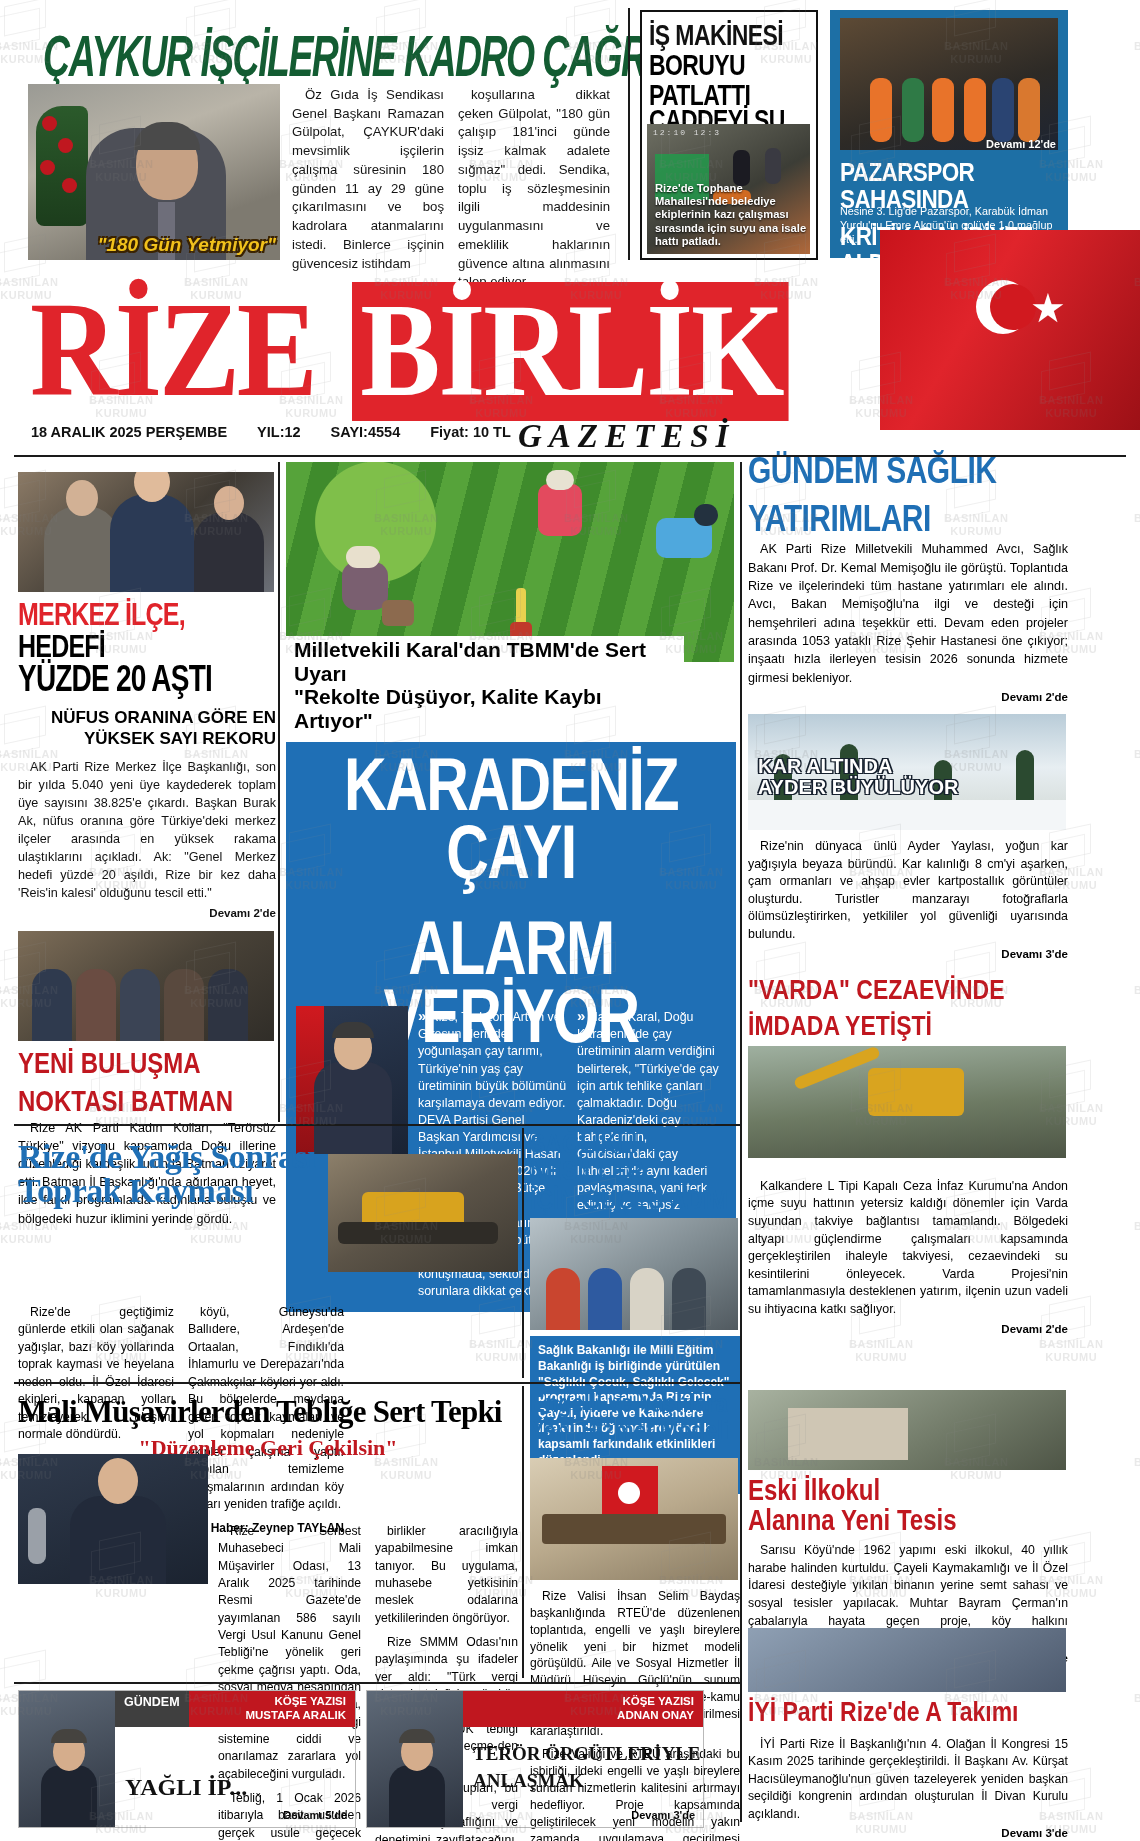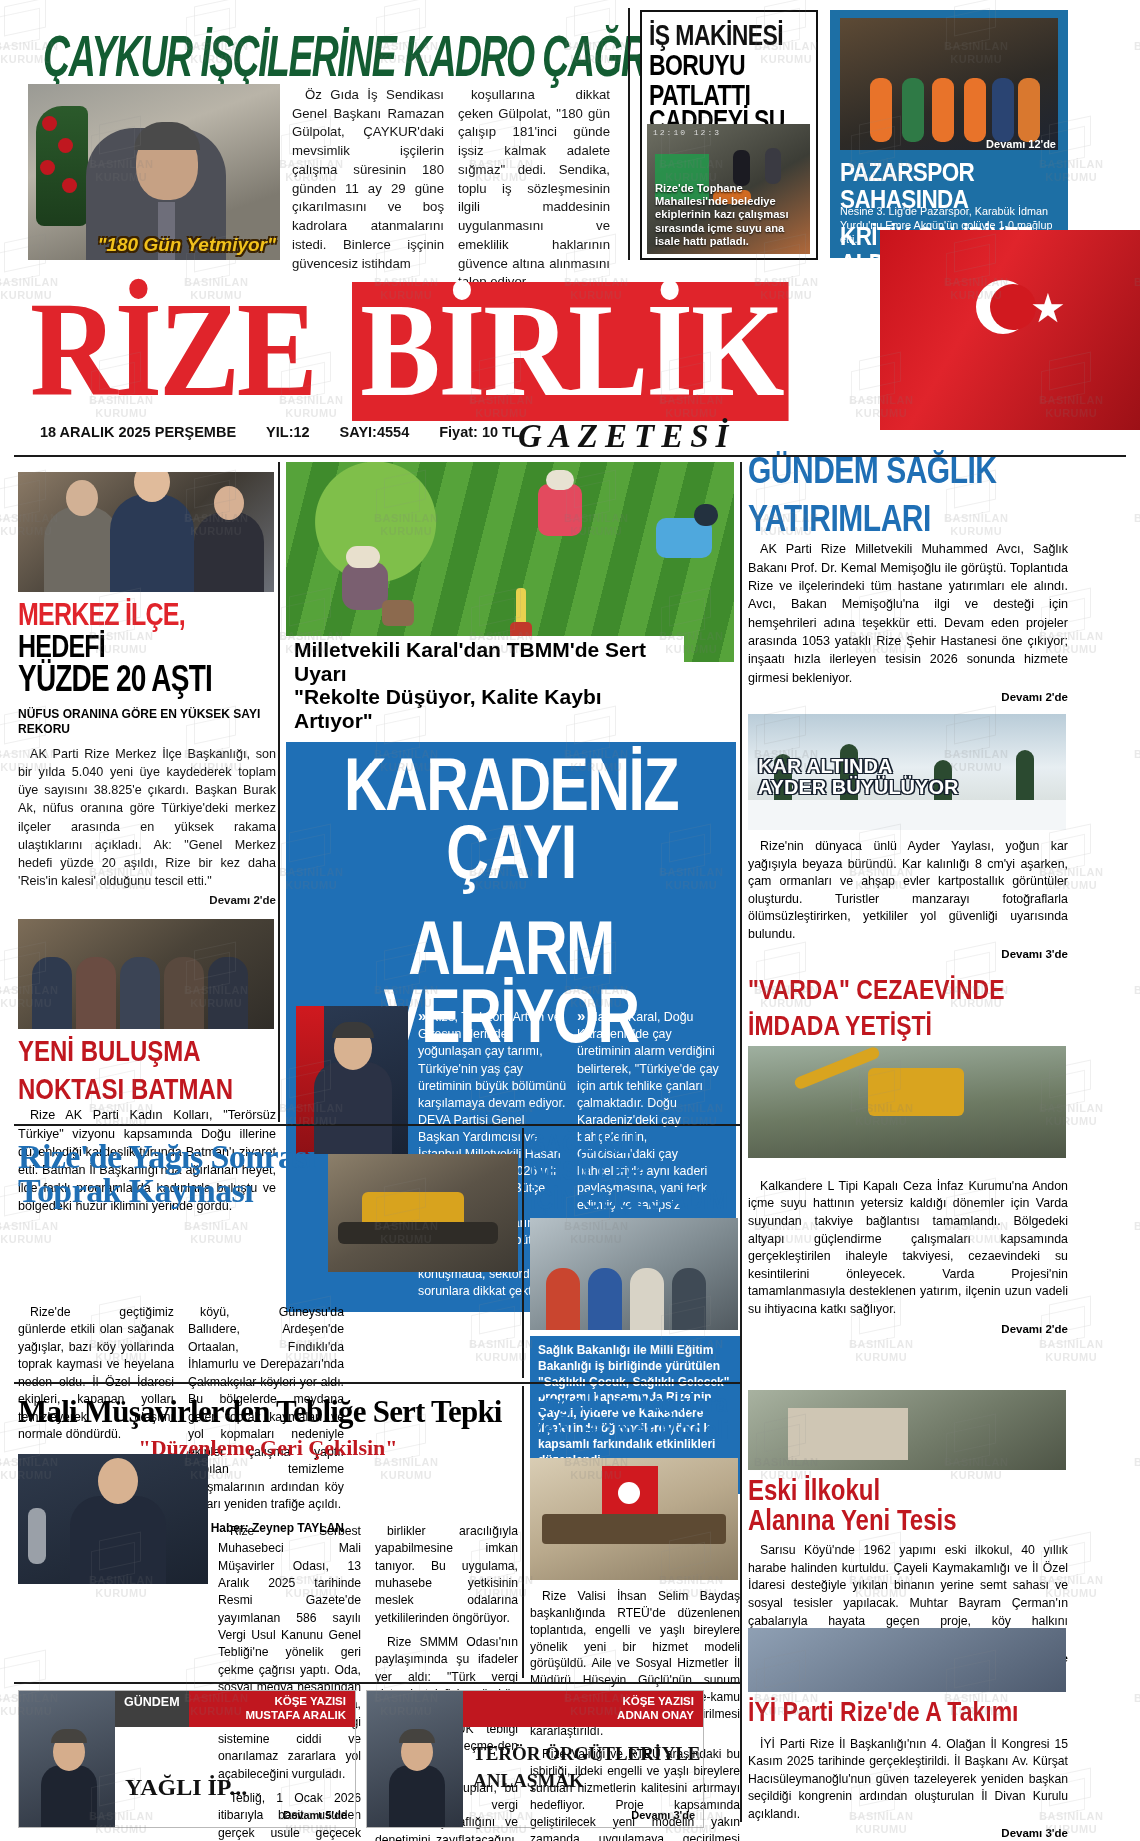--- a/index.html
+++ b/index.html
@@ -97,21 +97,21 @@
     font-size:118px; line-height:1; letter-spacing:-3px;
     transform:scaleY(1.15) scaleX(1.03); transform-origin:left top;
   }
   .mh-birlik {
     position:absolute; left:352px; top:10px; background:#e0242b; color:#fff;
     font-family:"Liberation Serif", serif; font-weight:bold;
     font-size:118px; line-height:1.04; letter-spacing:-2px; padding:0 6px 0 8px;
     transform:scaleY(1.13) scaleX(1.02); transform-origin:left top;
   }
   .mh-dateline {
-    position:absolute; left:40px; top:152px; font-size:14.5px; font-weight:bold; color:#111;
+    position:absolute; left:31px; top:152px; font-size:14.5px; font-weight:bold; color:#111;
     display:flex; gap:30px; align-items:baseline;
   }
   .mh-gazetesi {
     position:absolute; left:518px; top:146px;
     font-family:"Liberation Serif", serif; font-weight:bold; font-style:italic; color:#111;
     font-size:33px; letter-spacing:7px;
   }
   .mh-flag {
     position:absolute; left:880px; top:-42px; width:260px; height:200px;
     background:linear-gradient(120deg,#c8131b 0%,#e0242b 38%,#9c1016 100%);
@@ -126,21 +126,21 @@
   .lc-photo { width:256px; height:120px; background:linear-gradient(140deg,#8b7a66,#3f3a33 55%,#6b6f77); position:relative; overflow:hidden; }
   .lc-photo .f1{position:absolute;left:26px;bottom:0;width:76px;height:86px;background:#6e6a62;border-radius:34px 34px 0 0;}
   .lc-photo .f2{position:absolute;left:92px;bottom:0;width:84px;height:98px;background:#2b3a55;border-radius:36px 36px 0 0;}
   .lc-photo .f3{position:absolute;left:176px;bottom:0;width:70px;height:80px;background:#2e2f38;border-radius:30px 30px 0 0;}
   .lc-photo .h1{position:absolute;left:48px;bottom:76px;width:32px;height:36px;background:#d2b195;border-radius:50%;}
   .lc-photo .h2{position:absolute;left:116px;bottom:90px;width:36px;height:40px;background:#e0bb9b;border-radius:50%;}
   .lc-photo .h3{position:absolute;left:196px;bottom:72px;width:30px;height:34px;background:#d6b093;border-radius:50%;}
   .lc-title1 { margin-top:7px; font-weight:bold; font-size:25px; line-height:1.0; letter-spacing:-.8px; transform:scaleY(1.26); transform-origin:left top; }
   .lc-title1 em { color:#e0242b; font-style:normal; }
   .lc-title2 { margin-top:12px; font-weight:bold; font-size:28px; line-height:1.0; letter-spacing:-.8px; transform:scaleY(1.3); transform-origin:left top; }
-  .lc-kicker { margin-top:18px; text-align:left; font-weight:bold; font-size:12px; line-height:1.25; }
+  .lc-kicker { margin-top:18px; text-align:right; font-weight:bold; font-size:17px; line-height:1.25; }
   .lc-body { margin-top:8px; font-size:12.6px; line-height:1.44; text-align:justify; color:#111; }
   .lc-body p { text-indent:12px; }
 
   .lc2-photo { margin-top:10px; width:256px; height:110px; background:linear-gradient(145deg,#7d6d58,#4a4338 50%,#302d28); position:relative; overflow:hidden; }
   .lc2-photo .g{position:absolute;bottom:0;width:40px;height:72px;border-radius:18px 18px 0 0;}
   .lc2-photo .g:nth-child(1){left:14px;background:#2f3a4e;}
   .lc2-photo .g:nth-child(2){left:58px;background:#6a4c42;}
   .lc2-photo .g:nth-child(3){left:102px;background:#3b4455;}
   .lc2-photo .g:nth-child(4){left:146px;background:#59493e;}
   .lc2-photo .g:nth-child(5){left:190px;background:#2e3442;}
@@ -328,21 +328,21 @@
     <div class="story-is" style="position:absolute;left:640px;top:10px;width:178px;height:250px;border:2.5px solid #111;background:#fff;">
       <div class="iş-head" style="font-weight:bold;font-size:23px;line-height:1;padding:7px 0 0 7px;letter-spacing:-.6px;transform:scaleY(1.28);transform-origin:left top;">İŞ MAKİNESİ</div>
       <div style="font-weight:bold;font-size:23px;line-height:1;padding:0 0 0 7px;letter-spacing:-.6px;transform:scaleY(1.28);transform-origin:left top;margin-top:9px;">BORUYU PATLATTI</div>
       <div style="font-weight:bold;font-size:23px;line-height:1;padding:0 0 0 7px;letter-spacing:-.6px;transform:scaleY(1.28);transform-origin:left top;margin-top:9px;">CADDEYİ SU BASTI</div>
       <div class="iş-photo" style="top:112px;height:130px;">
         <div class="ts">12:10 12:3</div>
         <div class="green"></div>
         <div class="p1"></div>
         <div class="p2"></div>
         <div class="orange"></div>
-        <div class="iş-cap">Rize'de Tophane Mahallesi'nde belediye ekiplerinin kazı çalışması sırasında içme suyu ana isale hattı patladı.</div>
+        <div class="iş-cap">Rize'de Tophane Mahallesi'nde belediye ekiplerinin kazı çalışması sırasında için suyu ana isale hattı patladı.</div>
       </div>
       <div style="position:absolute;right:-92px;bottom:10px;font-weight:bold;font-size:11.5px;">Devamı 3'te</div>
     </div>
 
     <div class="story-pazar">
       <div class="pazar-photo">
         <div class="pl" style="left:30px;"></div>
         <div class="pl"></div>
         <div class="pl"></div>
         <div class="pl"></div>

